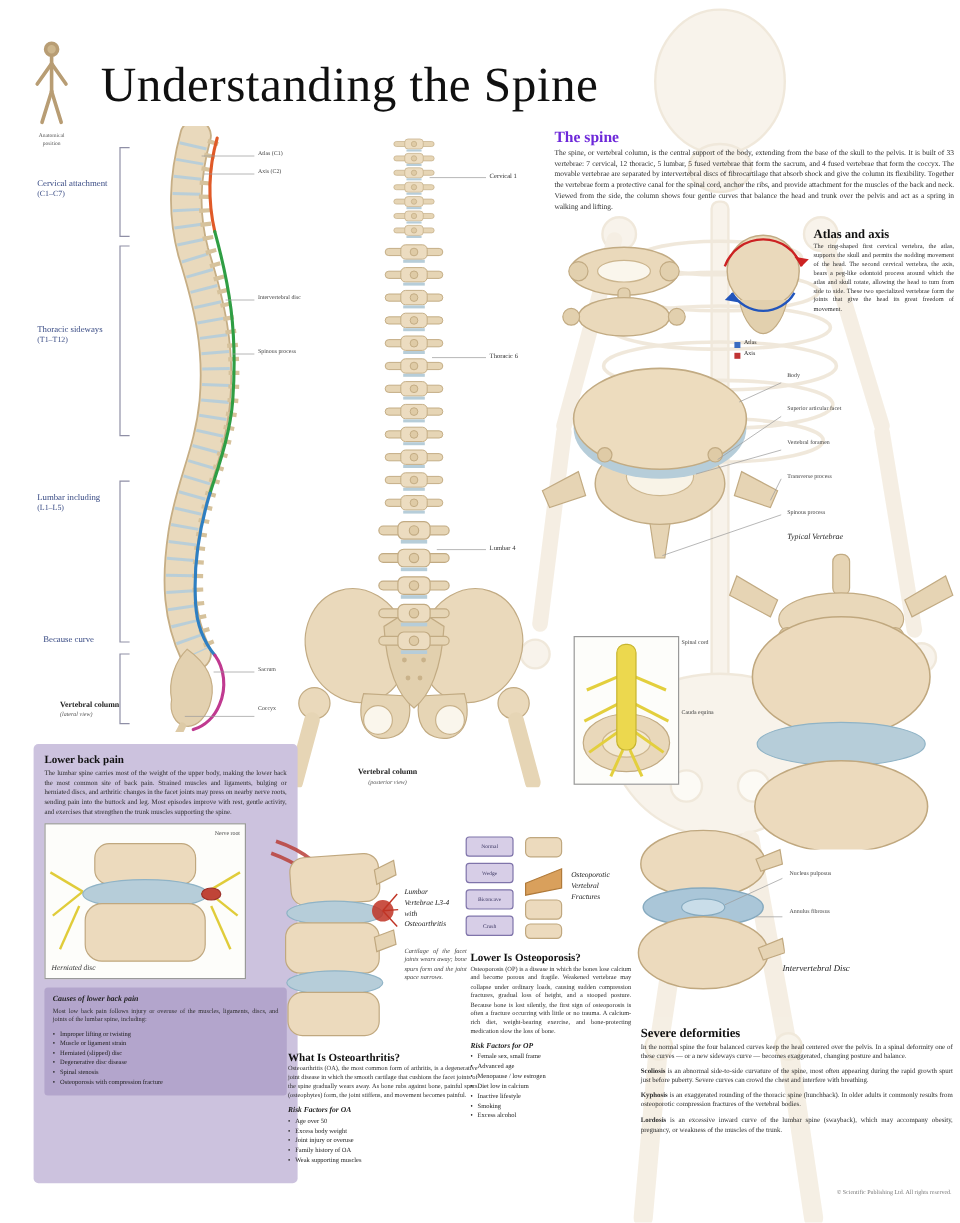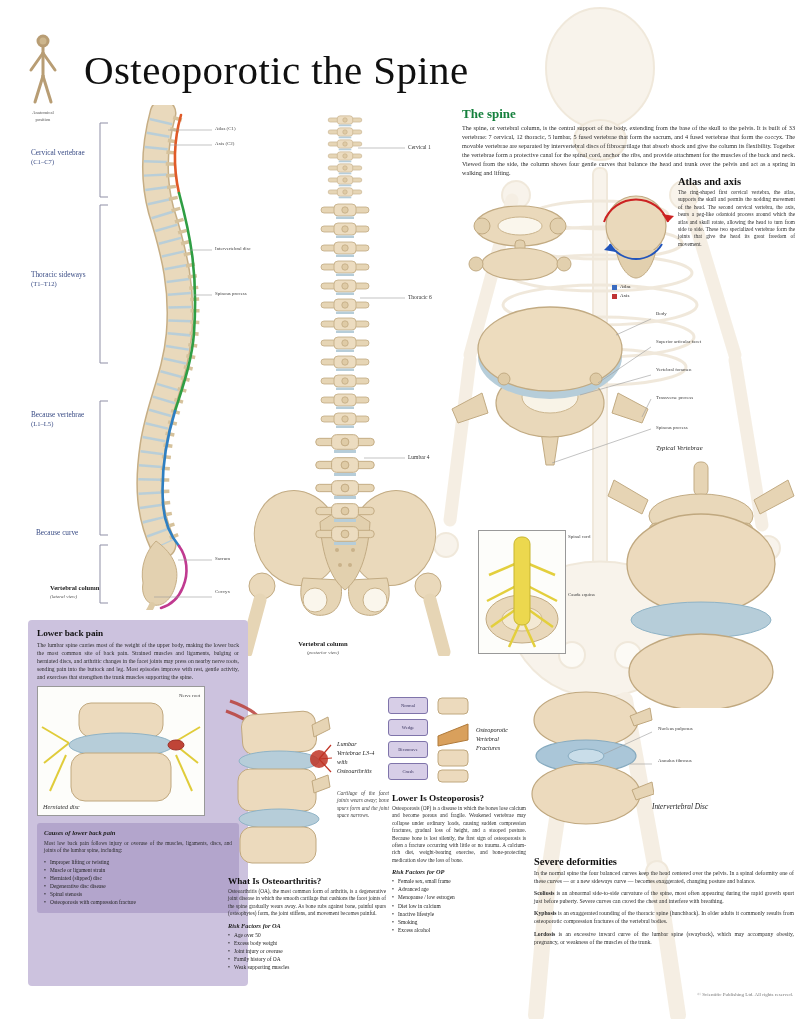--- a/index.html
+++ b/index.html
@@ -1,20 +1,20 @@
 <!DOCTYPE html>
 <html><head>
 <meta charset="utf-8">
 <style>
   html,body{margin:0;padding:0;background:#fff}
   .poster{position:relative;width:800px;height:1019px;background:#ffffff;font-family:"Liberation Serif",serif;color:#222;overflow:hidden}
   .abs{position:absolute}
   svg{display:block}
   .title{font-size:41px;color:#101010;letter-spacing:.4px;white-space:nowrap}
-  .head1{font-weight:bold;font-size:13px;color:#15803d}
+  .head1{font-weight:bold;font-size:13px;color:#6d28d9}
   .head2{font-weight:bold;font-size:10.5px;color:#111}
   .head3{font-weight:bold;font-size:9.2px;color:#111}
   .body-text{text-align:justify;color:#2e2e2e}
   .fs45{font-size:4.6px;line-height:1.25}
   .fs5{font-size:5px;line-height:1.25}
   .fs52{font-size:5.3px;line-height:1.4}
   .fs56{font-size:5.7px;line-height:1.42}
   .fs6{font-size:6.2px;line-height:1.45}
   .fs65{font-size:6.6px;line-height:1.3}
   .fs7{font-size:7.3px;line-height:1.25}
@@ -83,21 +83,21 @@
       <line x1="17" y1="13" x2="17" y2="42"></line>
       <line x1="17" y1="19" x2="5" y2="36"></line>
         <line x1="17" y1="19" x2="29" y2="36"></line>
       <line x1="17" y1="42" x2="9" y2="68"></line>
         <line x1="17" y1="42" x2="25" y2="68"></line>
     </g>
   </svg>
   <div class="abs fs45" style="left:8px;top:110px;width:70px;text-align:center;color:#555">Anatomical</div>
   <div class="abs fs45" style="left:8px;top:117px;width:70px;text-align:center;color:#555">position</div>
 
-  <div class="abs title" style="left:84px;top:46px">Osteoporotic the Spine</div>
+  <div class="abs title" style="left:84px;top:46px">Understanding the Spine</div>
 
   <svg class="abs" style="left:28px;top:105px" width="215" height="505" viewBox="0 0 215 505">
     <path d="M135,8 C125,45 125,75 133,105 C147,150 155,185 151,230 C147,272 131,300 125,340 C119,380 121,410 135,440" fill="none" stroke="#c6ae85" stroke-width="27" stroke-linecap="round"></path>
     <path d="M135,8 C125,45 125,75 133,105 C147,150 155,185 151,230 C147,272 131,300 125,340 C119,380 121,410 135,440" fill="none" stroke="#e9d9bc" stroke-width="24" stroke-linecap="round"></path>
     <path d="M135,8 C125,45 125,75 133,105 C147,150 155,185 151,230 C147,272 131,300 125,340 C119,380 121,410 135,440" fill="none" stroke="#b6cdd9" stroke-width="23" stroke-dasharray="2.5 11" stroke-dashoffset="6" opacity="0.95"></path>
     <path d="M150,12 C140,45 140,75 148,105 C162,150 170,185 166,230 C162,272 146,300 140,340 C134,380 136,410 148,436" fill="none" stroke="#d6c29c" stroke-width="9" stroke-dasharray="3.5 8"></path>
     <path d="M128,436 C142,446 152,460 148,478 C145,492 136,502 126,500 C118,498 113,489 115,478 C112,462 118,446 128,436 Z" fill="#e3d1b0" stroke="#c6ae85" stroke-width="1"></path>
     <path d="M124,500 C121,507 117,513 110,516" fill="none" stroke="#ddcaa6" stroke-width="6" stroke-linecap="round"></path>
     <path d="M153,10 C145,38 145,62 151,88" fill="none" stroke="#e05a28" stroke-width="2.6" stroke-linecap="round"></path>
     <path d="M151,88 C163,132 170,170 166,228 C164,256 154,284 147,306" fill="none" stroke="#2f9e44" stroke-width="2.6" stroke-linecap="round"></path>
@@ -112,25 +112,25 @@
     <g stroke="#9a9a9a" stroke-width="0.6">
       <line x1="140" y1="25" x2="184" y2="25"></line>
       <line x1="142" y1="40" x2="184" y2="40"></line>
       <line x1="160" y1="145" x2="184" y2="145"></line>
       <line x1="166" y1="190" x2="184" y2="190"></line>
       <line x1="150" y1="455" x2="184" y2="455"></line>
       <line x1="126" y1="492" x2="184" y2="492"></line>
     </g>
   </svg>
 
-  <div class="abs blue fs7" style="left:31px;top:148px;width:62px">Cervical vertebrae</div>
+  <div class="abs blue fs7" style="left:31px;top:148px;width:62px">Cervical attachment</div>
   <div class="abs blue fs65" style="left:31px;top:158px;width:62px">(C1–C7)</div>
   <div class="abs blue fs7" style="left:31px;top:270px;width:62px">Thoracic sideways</div>
   <div class="abs blue fs65" style="left:31px;top:280px;width:62px">(T1–T12)</div>
-  <div class="abs blue fs7" style="left:31px;top:410px;width:62px">Because vertebrae</div>
+  <div class="abs blue fs7" style="left:31px;top:410px;width:62px">Lumbar including</div>
   <div class="abs blue fs65" style="left:31px;top:420px;width:62px">(L1–L5)</div>
   <div class="abs blue fs7" style="left:36px;top:528px;width:62px">Because curve</div>
 
   <div class="abs ptr" style="left:215px;top:126px;width:54px">Atlas (C1)</div>
   <div class="abs ptr" style="left:215px;top:141px;width:54px">Axis (C2)</div>
   <div class="abs ptr" style="left:215px;top:246px;width:54px">Intervertebral disc</div>
   <div class="abs ptr" style="left:215px;top:291px;width:54px">Spinous process</div>
   <div class="abs ptr" style="left:215px;top:556px;width:54px">Sacrum</div>
   <div class="abs ptr" style="left:215px;top:589px;width:54px">Coccyx</div>
 
@@ -229,21 +229,21 @@
   <div class="abs" style="left:612px;top:284px">
     <div class="legend-row">
       <span class="legend-sq" style="background:#3a6bc0"></span>
       <span class="fs5">Atlas</span>
     </div>
     <div class="legend-row">
       <span class="legend-sq" style="background:#c03333"></span>
       <span class="fs5">Axis</span>
     </div>
   </div>
-  <div class="abs" style="left:678px;top:176px;width:117px">
+  <div class="abs" style="left:678px;top:190px;width:117px">
     <div class="head2">Atlas and axis</div>
     <div class="body-text fs52" style="margin-top:2px">The ring-shaped first cervical vertebra, the atlas, supports the skull and permits the nodding movement of the head. The second cervical vertebra, the axis, bears a peg-like odontoid process around which the atlas and skull rotate, allowing the head to turn from side to side. These two specialized vertebrae form the joints that give the head its great freedom of movement.</div>
   </div>
 
   <svg class="abs" style="left:448px;top:293px" width="205" height="182" viewBox="0 0 205 182">
     <path d="M34,100 L4,116 L10,130 L40,120 Z" fill="#e6d4b4" stroke="#c2ab83"></path>
     <path d="M170,100 L200,116 L194,130 L164,120 Z" fill="#e6d4b4" stroke="#c2ab83"></path>
     <path d="M92,132 L98,172 L106,172 L112,132 Z" fill="#e6d4b4" stroke="#c2ab83"></path>
     <ellipse cx="102" cy="110" rx="54" ry="34" fill="#e9d8ba" stroke="#c2ab83" stroke-width="1.2"></ellipse>
     <ellipse cx="102" cy="104" rx="28" ry="16" fill="#f8f3e7" stroke="#cdb790"></ellipse>
@@ -349,21 +349,21 @@
         <line x1="95" y1="64" x2="108" y2="63"></line>
         <line x1="95" y1="64" x2="107" y2="77"></line>
     </g>
   </svg>
   <div class="abs fs6 it" style="left:337px;top:740px;width:72px">Lumbar</div>
   <div class="abs fs6 it" style="left:337px;top:749px;width:72px">Vertebrae L3-4</div>
   <div class="abs fs6 it" style="left:337px;top:758px;width:72px">with</div>
   <div class="abs fs6 it" style="left:337px;top:767px;width:72px">Osteoarthritis</div>
   <div class="abs fs52 it body-text" style="left:337px;top:790px;width:52px;color:#444">Cartilage of the facet joints wears away; bone spurs form and the joint space narrows.</div>
 
-  <div class="abs" style="left:228px;top:876px;width:158px">
+  <div class="abs" style="left:240px;top:876px;width:158px">
     <div class="head3">What Is Osteoarthritis?</div>
     <div class="body-text fs52" style="margin-top:2px">Osteoarthritis (OA), the most common form of arthritis, is a degenerative joint disease in which the smooth cartilage that cushions the facet joints of the spine gradually wears away. As bone rubs against bone, painful spurs (osteophytes) form, the joint stiffens, and movement becomes painful.</div>
     <div class="risk">Risk Factors for OA</div>
     <div class="bullet">Age over 50</div>
     <div class="bullet">Excess body weight</div>
     <div class="bullet">Joint injury or overuse</div>
     <div class="bullet">Family history of OA</div>
     <div class="bullet">Weak supporting muscles</div>
   </div>
 

